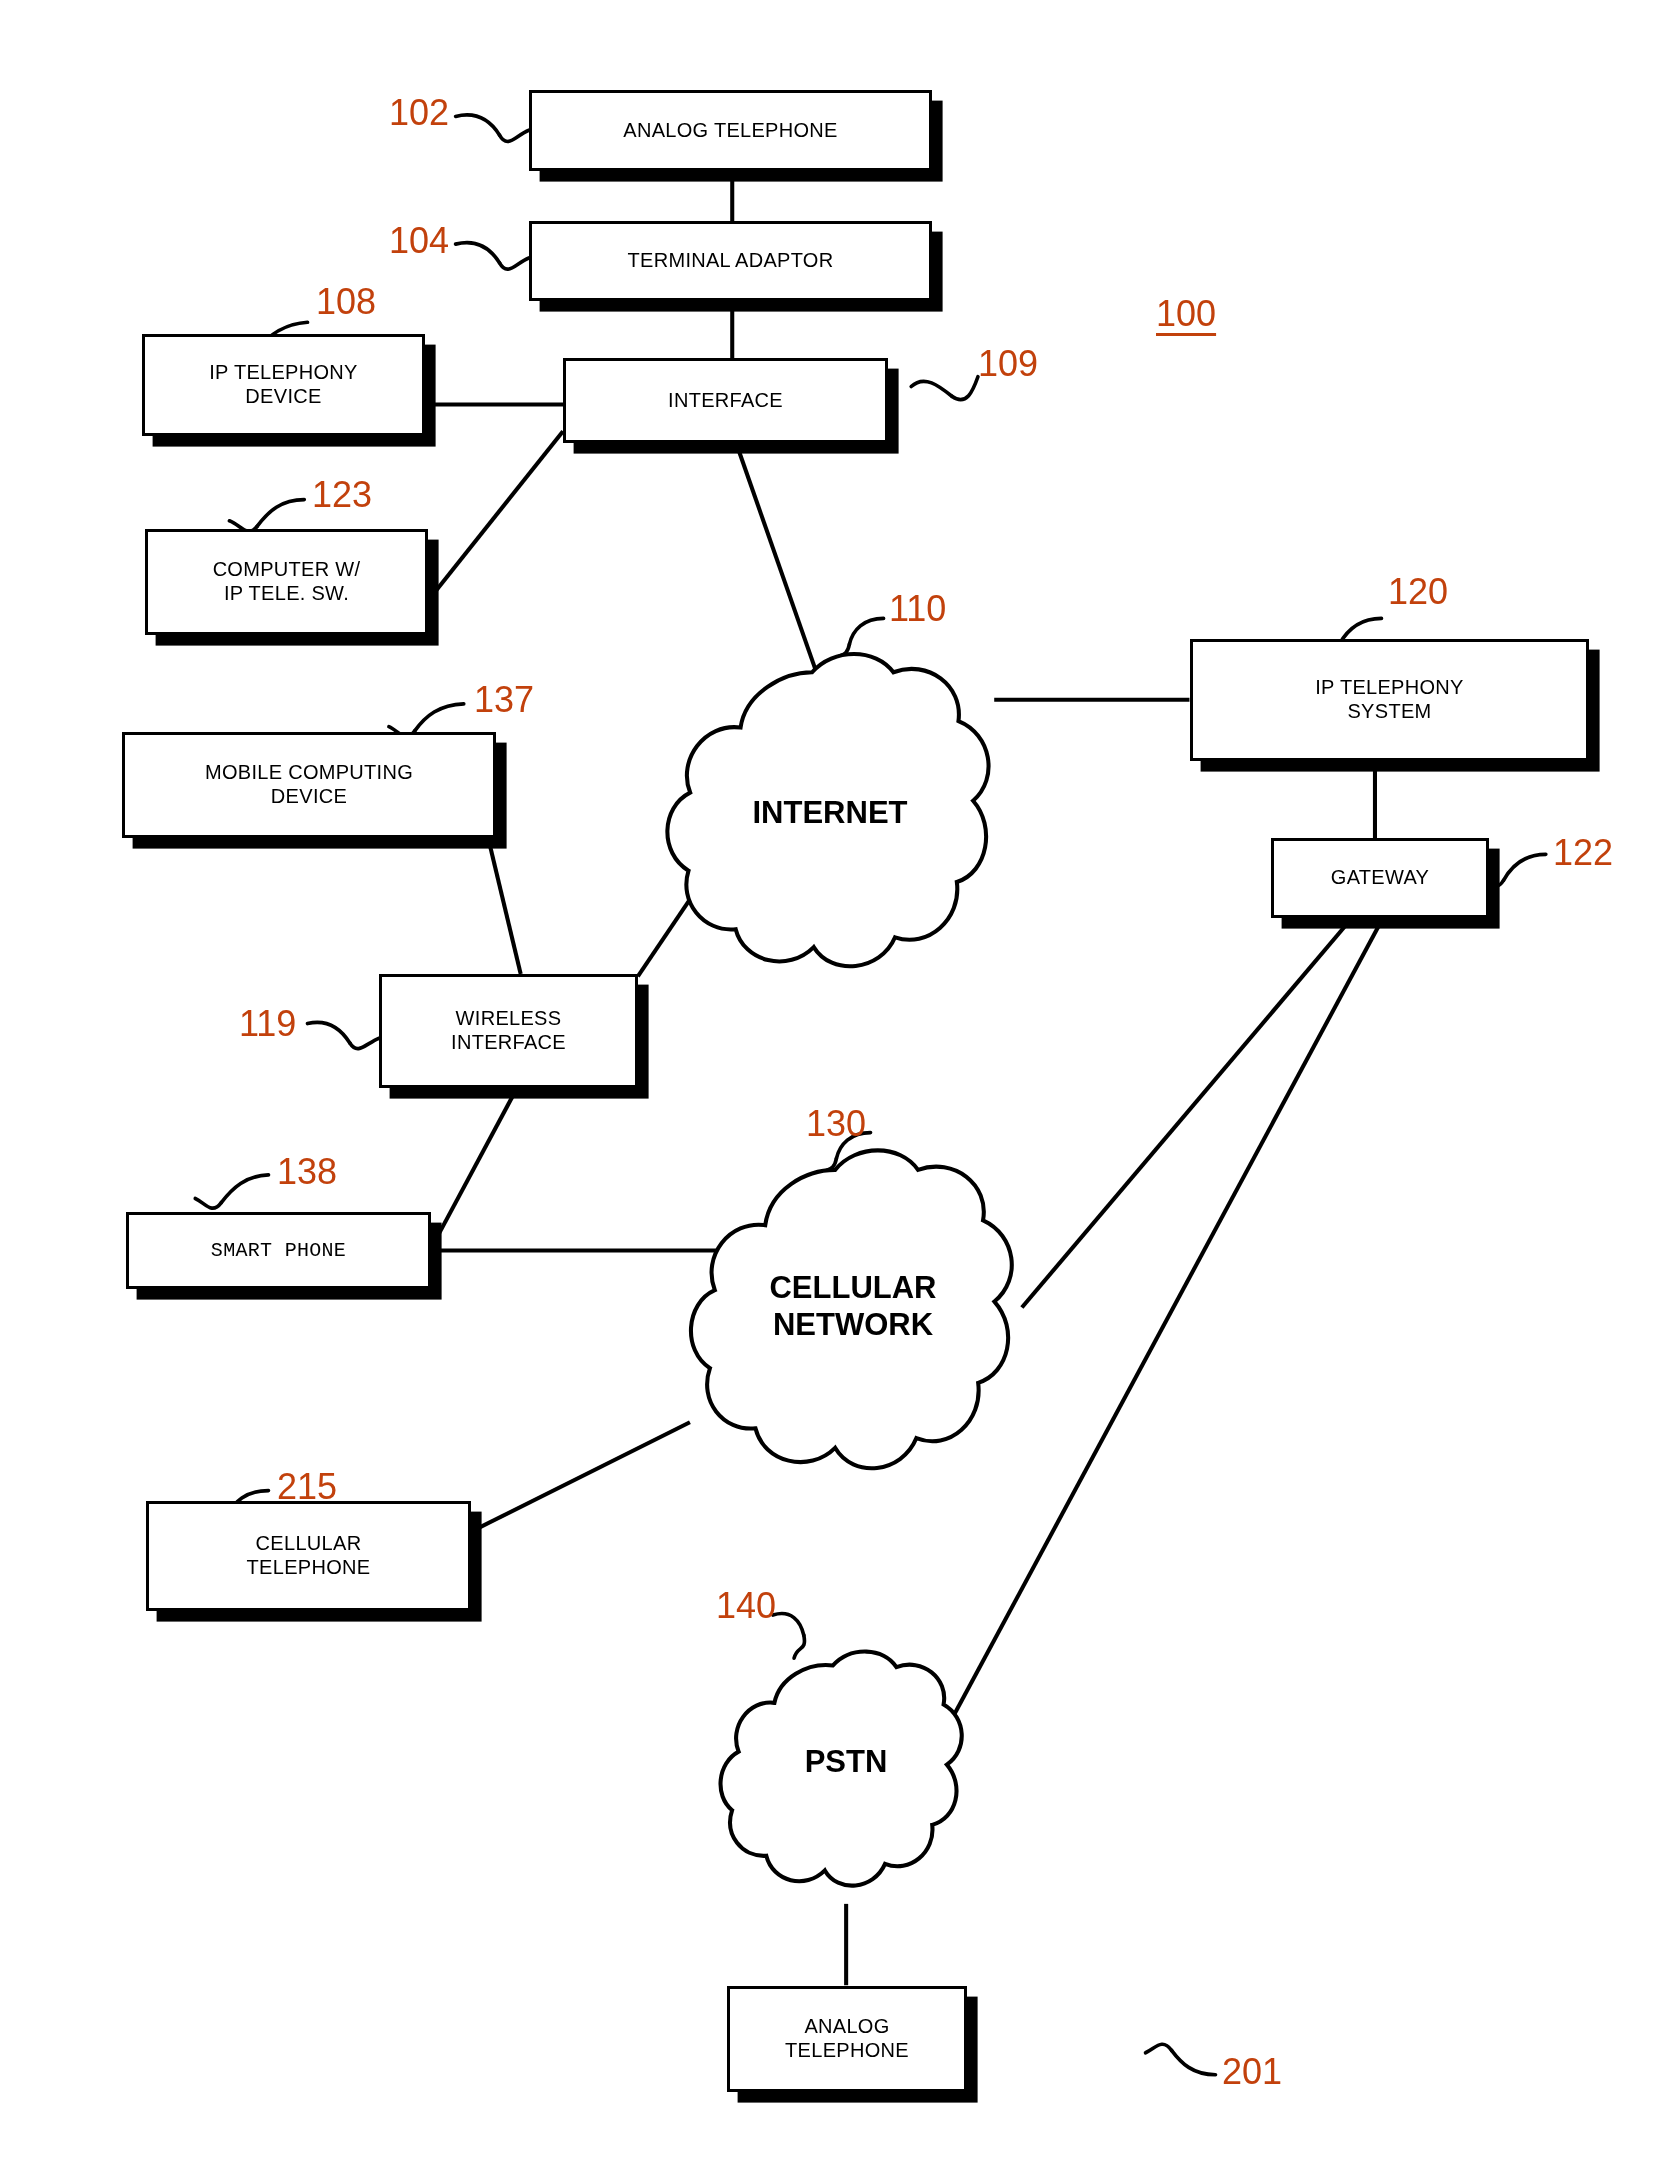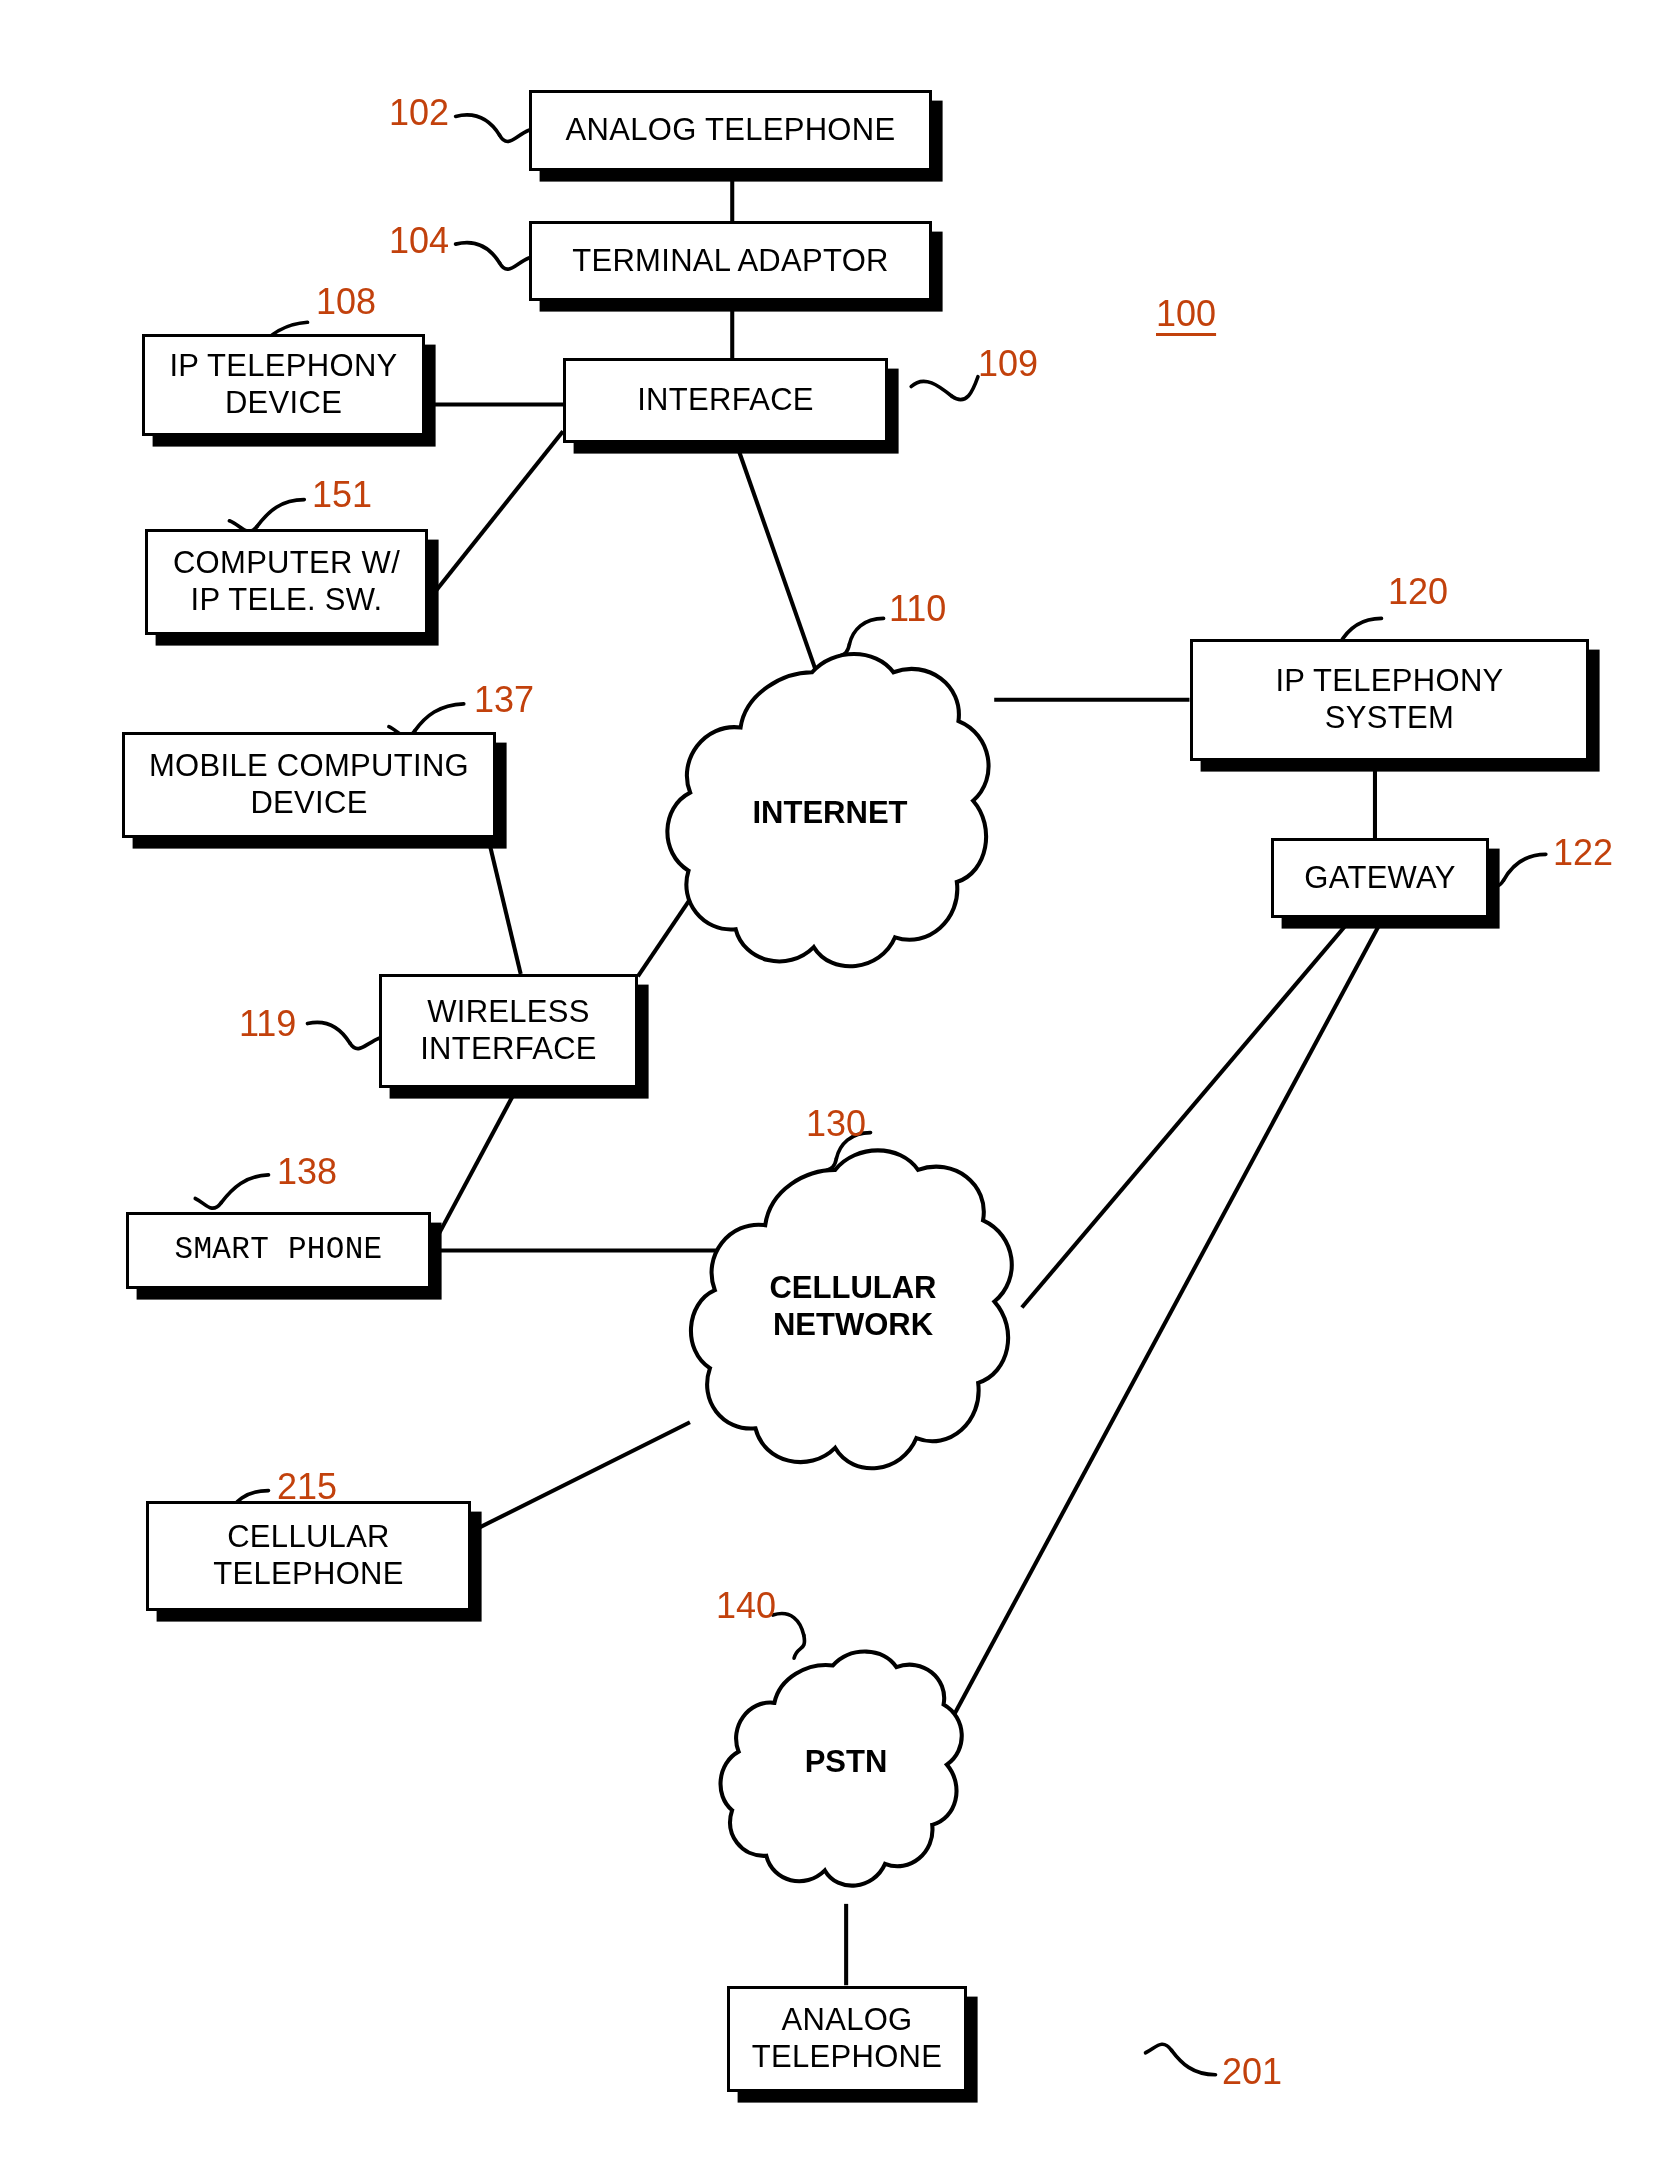--- a/index.html
+++ b/index.html
@@ -33,21 +33,21 @@
     border: 3.3px solid #000000;
     box-shadow: 10.6px 10.6px 0 0 #000000;
     display: flex;
     align-items: center;
     justify-content: center;
     text-align: center;
     color: #000000;
     z-index: 5;
   }
   .node-box .node-label {
-    font-size: 31px;
+    font-size: 20px;
     line-height: 1.18;
     letter-spacing: 0.3px;
     white-space: pre-line;
     padding: 0 8.1px;
   }
   
   .cloud {
     position: absolute;
     z-index: 4;
   }
@@ -272,21 +272,21 @@
 
   <div class="node-box" style="left:727px; top:1986px; width:240px; height:106px;">
     <span class="node-label">ANALOG
 TELEPHONE</span>
   </div>
 
   <div class="ref" style="left:389px; top:92px;">102</div>
   <div class="ref" style="left:389px; top:220px;">104</div>
   <div class="ref" style="left:316px; top:281px;">108</div>
   <div class="ref" style="left:978px; top:343px;">109</div>
-  <div class="ref" style="left:312px; top:474px;">151</div>
+  <div class="ref" style="left:312px; top:474px;">123</div>
   <div class="ref" style="left:474px; top:679px;">137</div>
   <div class="ref" style="left:239px; top:1003px;">119</div>
   <div class="ref" style="left:277px; top:1151px;">138</div>
   <div class="ref" style="left:277px; top:1466px;">215</div>
   <div class="ref" style="left:1388px; top:571px;">120</div>
   <div class="ref" style="left:1553px; top:832px;">122</div>
   <div class="ref" style="left:1222px; top:2051px;">201</div>
 
   <div class="ref" style="left:889px; top:588px;">110</div>
   <div class="ref" style="left:806px; top:1103px;">130</div>

